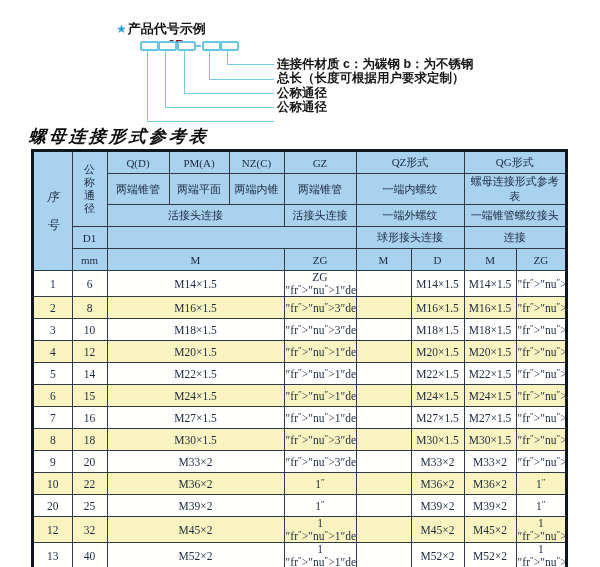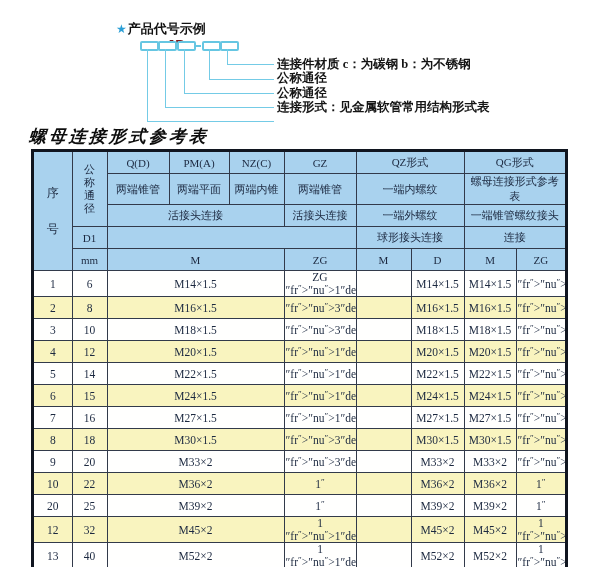--- a/index.html
+++ b/index.html
@@ -14,39 +14,39 @@
   .b1{left:140px}.b2{left:158px}.b3{left:177px}.b4{left:202px}.b5{left:220px}
   .dash{position:absolute;top:45px;left:194px;width:7px;height:2px;background:#66c6e2;}
   .ln{position:absolute;background:#74cbe6;}
   .v{width:1px;} .h{height:1px;}
   .v1{left:147px;top:49px;height:72px}.h1{left:147px;top:121px;width:127px}
   .v2{left:165px;top:49px;height:58px}.h2{left:165px;top:107px;width:109px}
   .v3{left:184px;top:49px;height:44px}.h3{left:184px;top:93px;width:90px}
   .v4{left:209px;top:49px;height:30px}.h4{left:209px;top:79px;width:65px}
   .v5{left:227px;top:49px;height:15px}.h5{left:227px;top:64px;width:47px}
   .dg-labels{position:absolute;left:277px;top:57px;}
-  .dg-labels div{height:14.4px;line-height:14px;font-size:12.5px;font-weight:bold;color:#151515;white-space:nowrap;font-family:Liberation Serif, serif;}
+  .dg-labels div{height:14.4px;line-height:14px;font-size:12.5px;font-weight:bold;color:#151515;white-space:nowrap;}
 
   
   .tbl-title{position:absolute;left:29px;top:125px;font-size:17px;font-weight:bold;
              font-family:"DejaVu Serif","Liberation Serif",serif;font-style:italic;
              letter-spacing:3px;color:#0d0d0d;transform:skewX(-4deg);}
 
   
   table.ref{position:absolute;left:32px;top:150px;width:533px;border-collapse:collapse;
             table-layout:fixed;font-family:"Liberation Serif","DejaVu Serif",serif;
             font-size:11.5px;color:#1c2940;}
   table.ref th,table.ref td{border:1px solid #323a4a;text-align:center;vertical-align:middle;
             padding:0 1px;font-weight:normal;overflow:hidden;}
   table.ref{border:2px solid #10151f;outline:1px solid #10151f;}
   thead th{background:#a9d2ee;height:21px;font-size:11px;}
   tbody td{height:21px;background:#fffffe;}
   tr.striped td{background:#f9f4bf;}
   .vt{display:inline-block;width:1.05em;word-break:break-all;font-size:11px;}
-  .vt-serial{line-height:36px;font-size:12px;}
+  .vt-serial{line-height:28px;font-size:12px;font-style:italic;}
   .vt-nd{line-height:13px;}
   .in{font-size:9px;vertical-align:3px;}
 </style>
 </head>
 <body>
 
 <div class="page">
 
   <div class="dg-title">
     <span class="star">★</span><span>产品代号示例</span>
@@ -66,23 +66,23 @@
   <div class="ln h h2"></div>
   <div class="ln v v3"></div>
   <div class="ln h h3"></div>
   <div class="ln v v4"></div>
   <div class="ln h h4"></div>
   <div class="ln v v5"></div>
   <div class="ln h h5"></div>
 
   <div class="dg-labels">
     <div>连接件材质 c：为碳钢 b：为不锈钢</div>
+    <div>总长（长度可根据用户要求定制）</div>
     <div>公称通径</div>
     <div>公称通径</div>
-    <div>连接形式：见金属软管常用结构形式表</div>
   </div>
 
   <div class="tbl-title">螺母连接形式参考表</div>
 
   <table class="ref">
     <colgroup>
       <col style="width:39px">
         <col style="width:35px">
         <col style="width:62px">
         <col style="width:60px">

